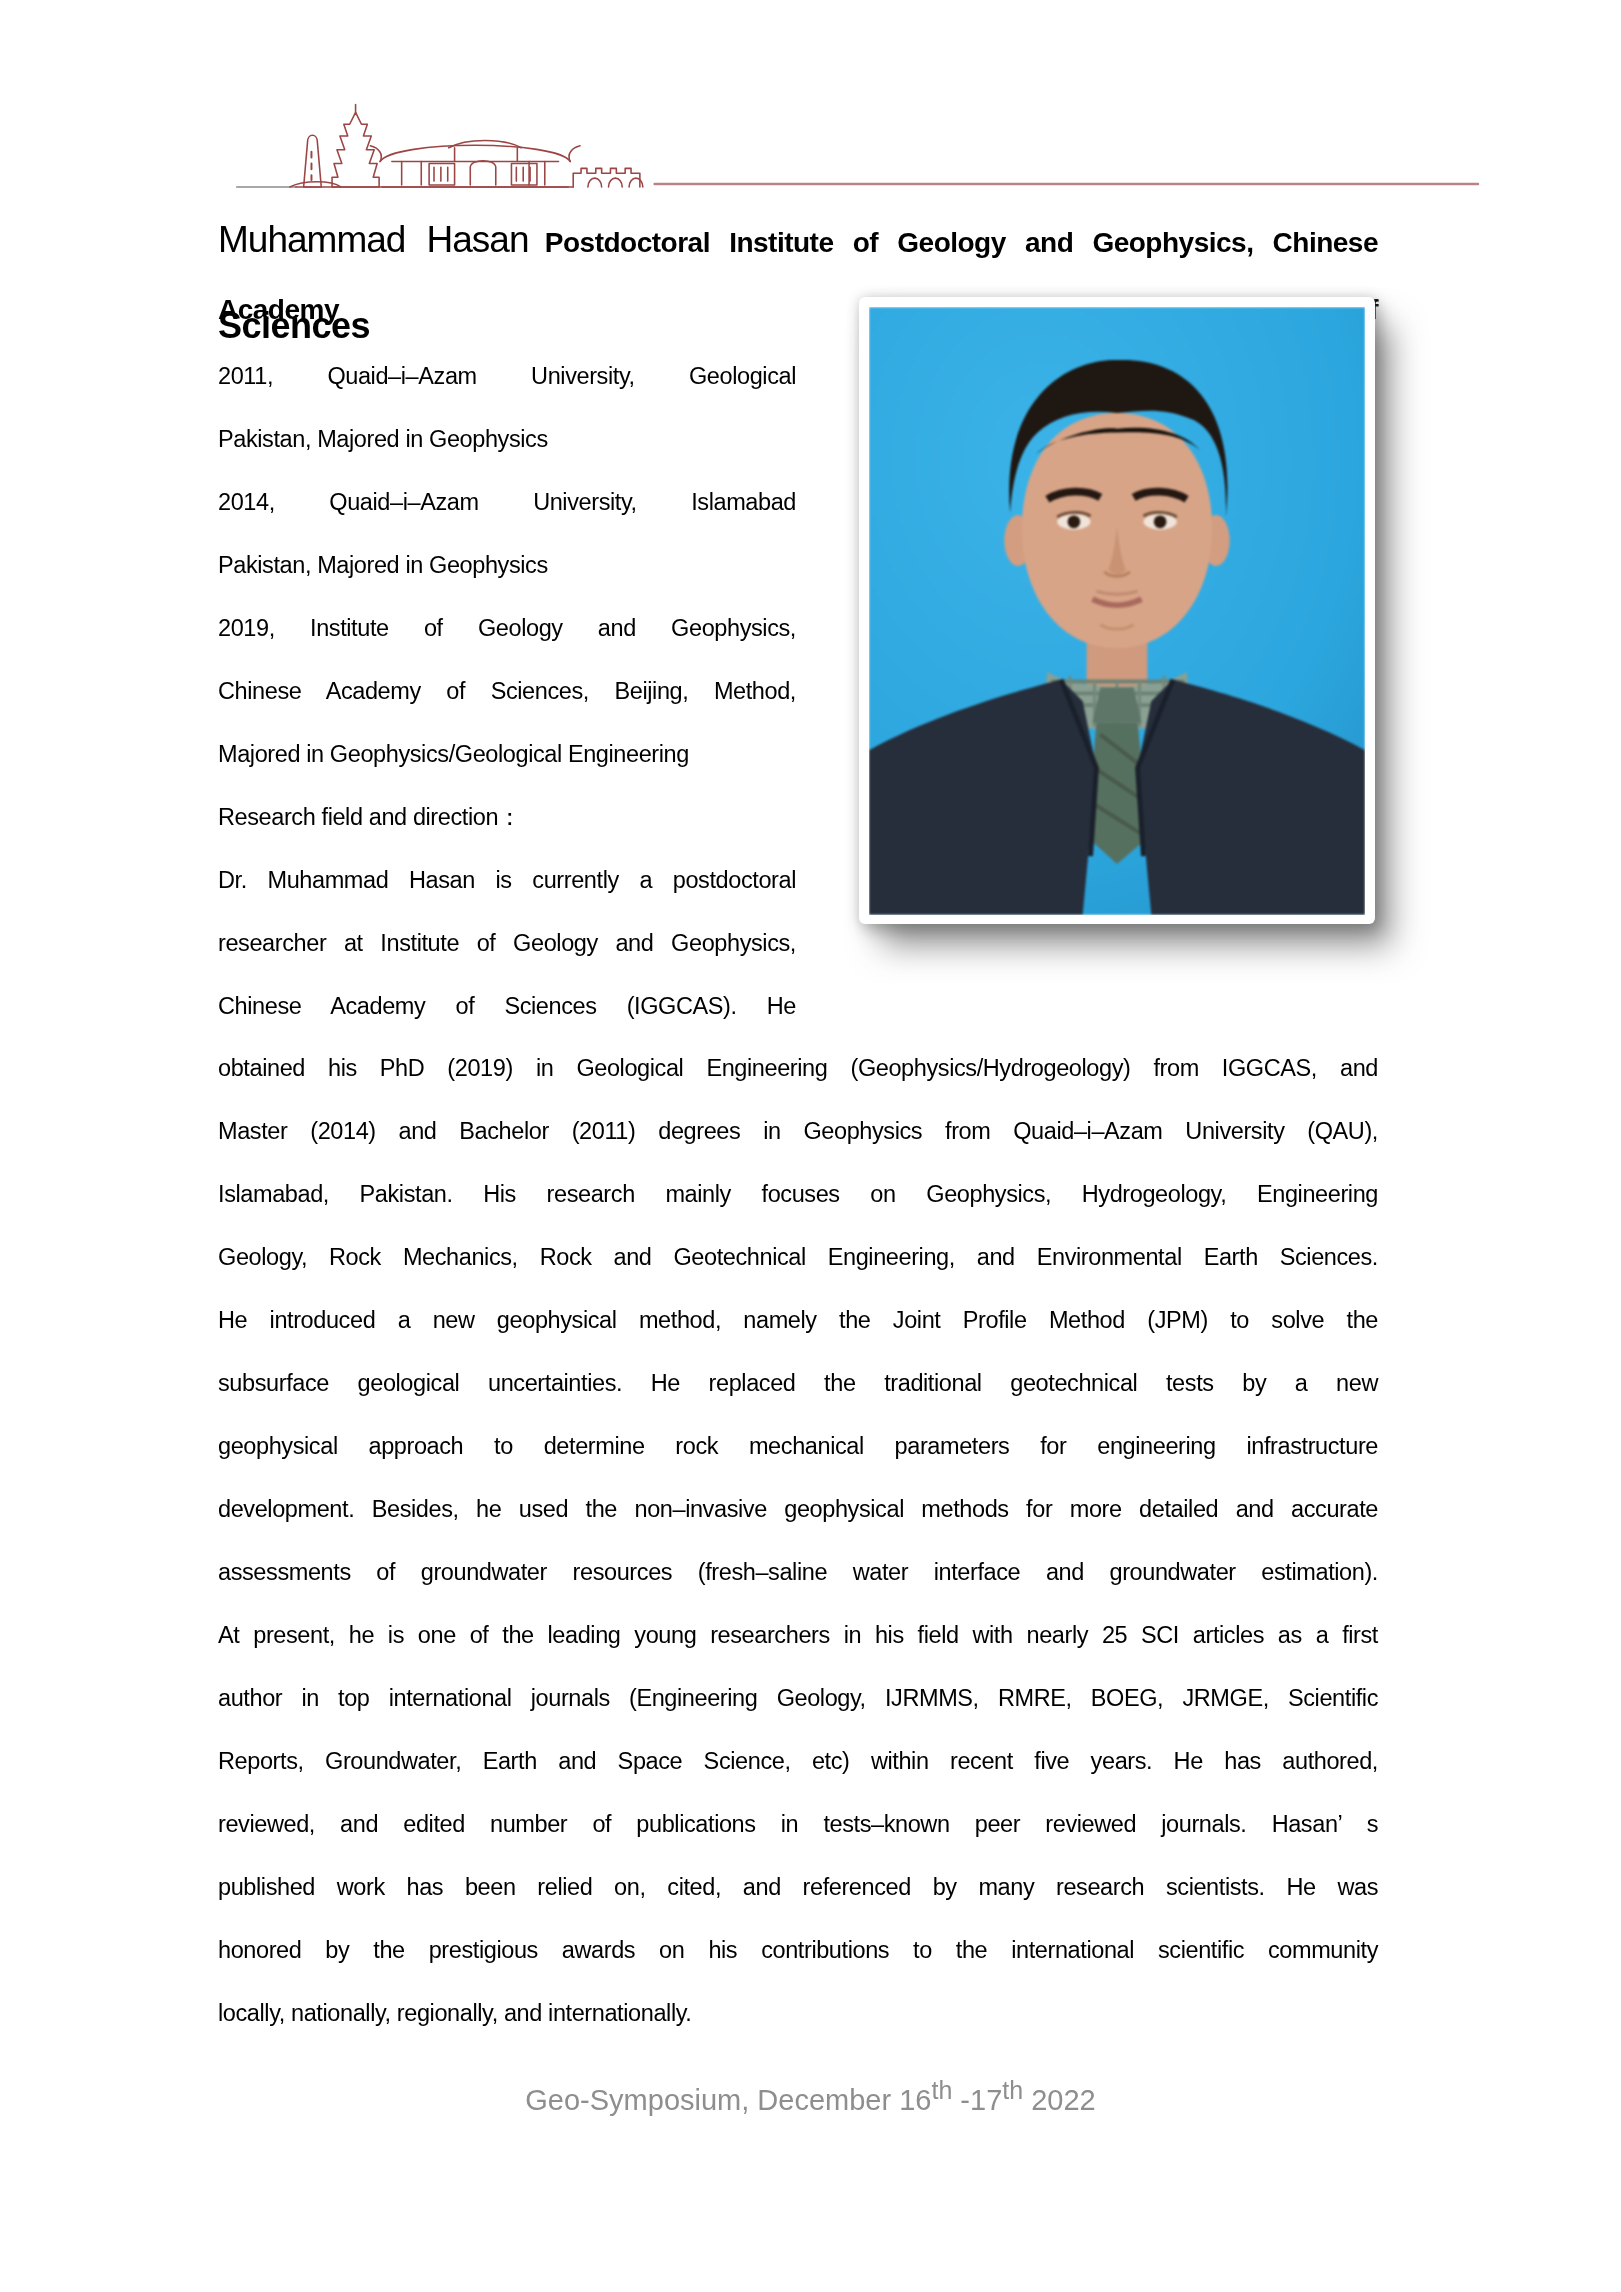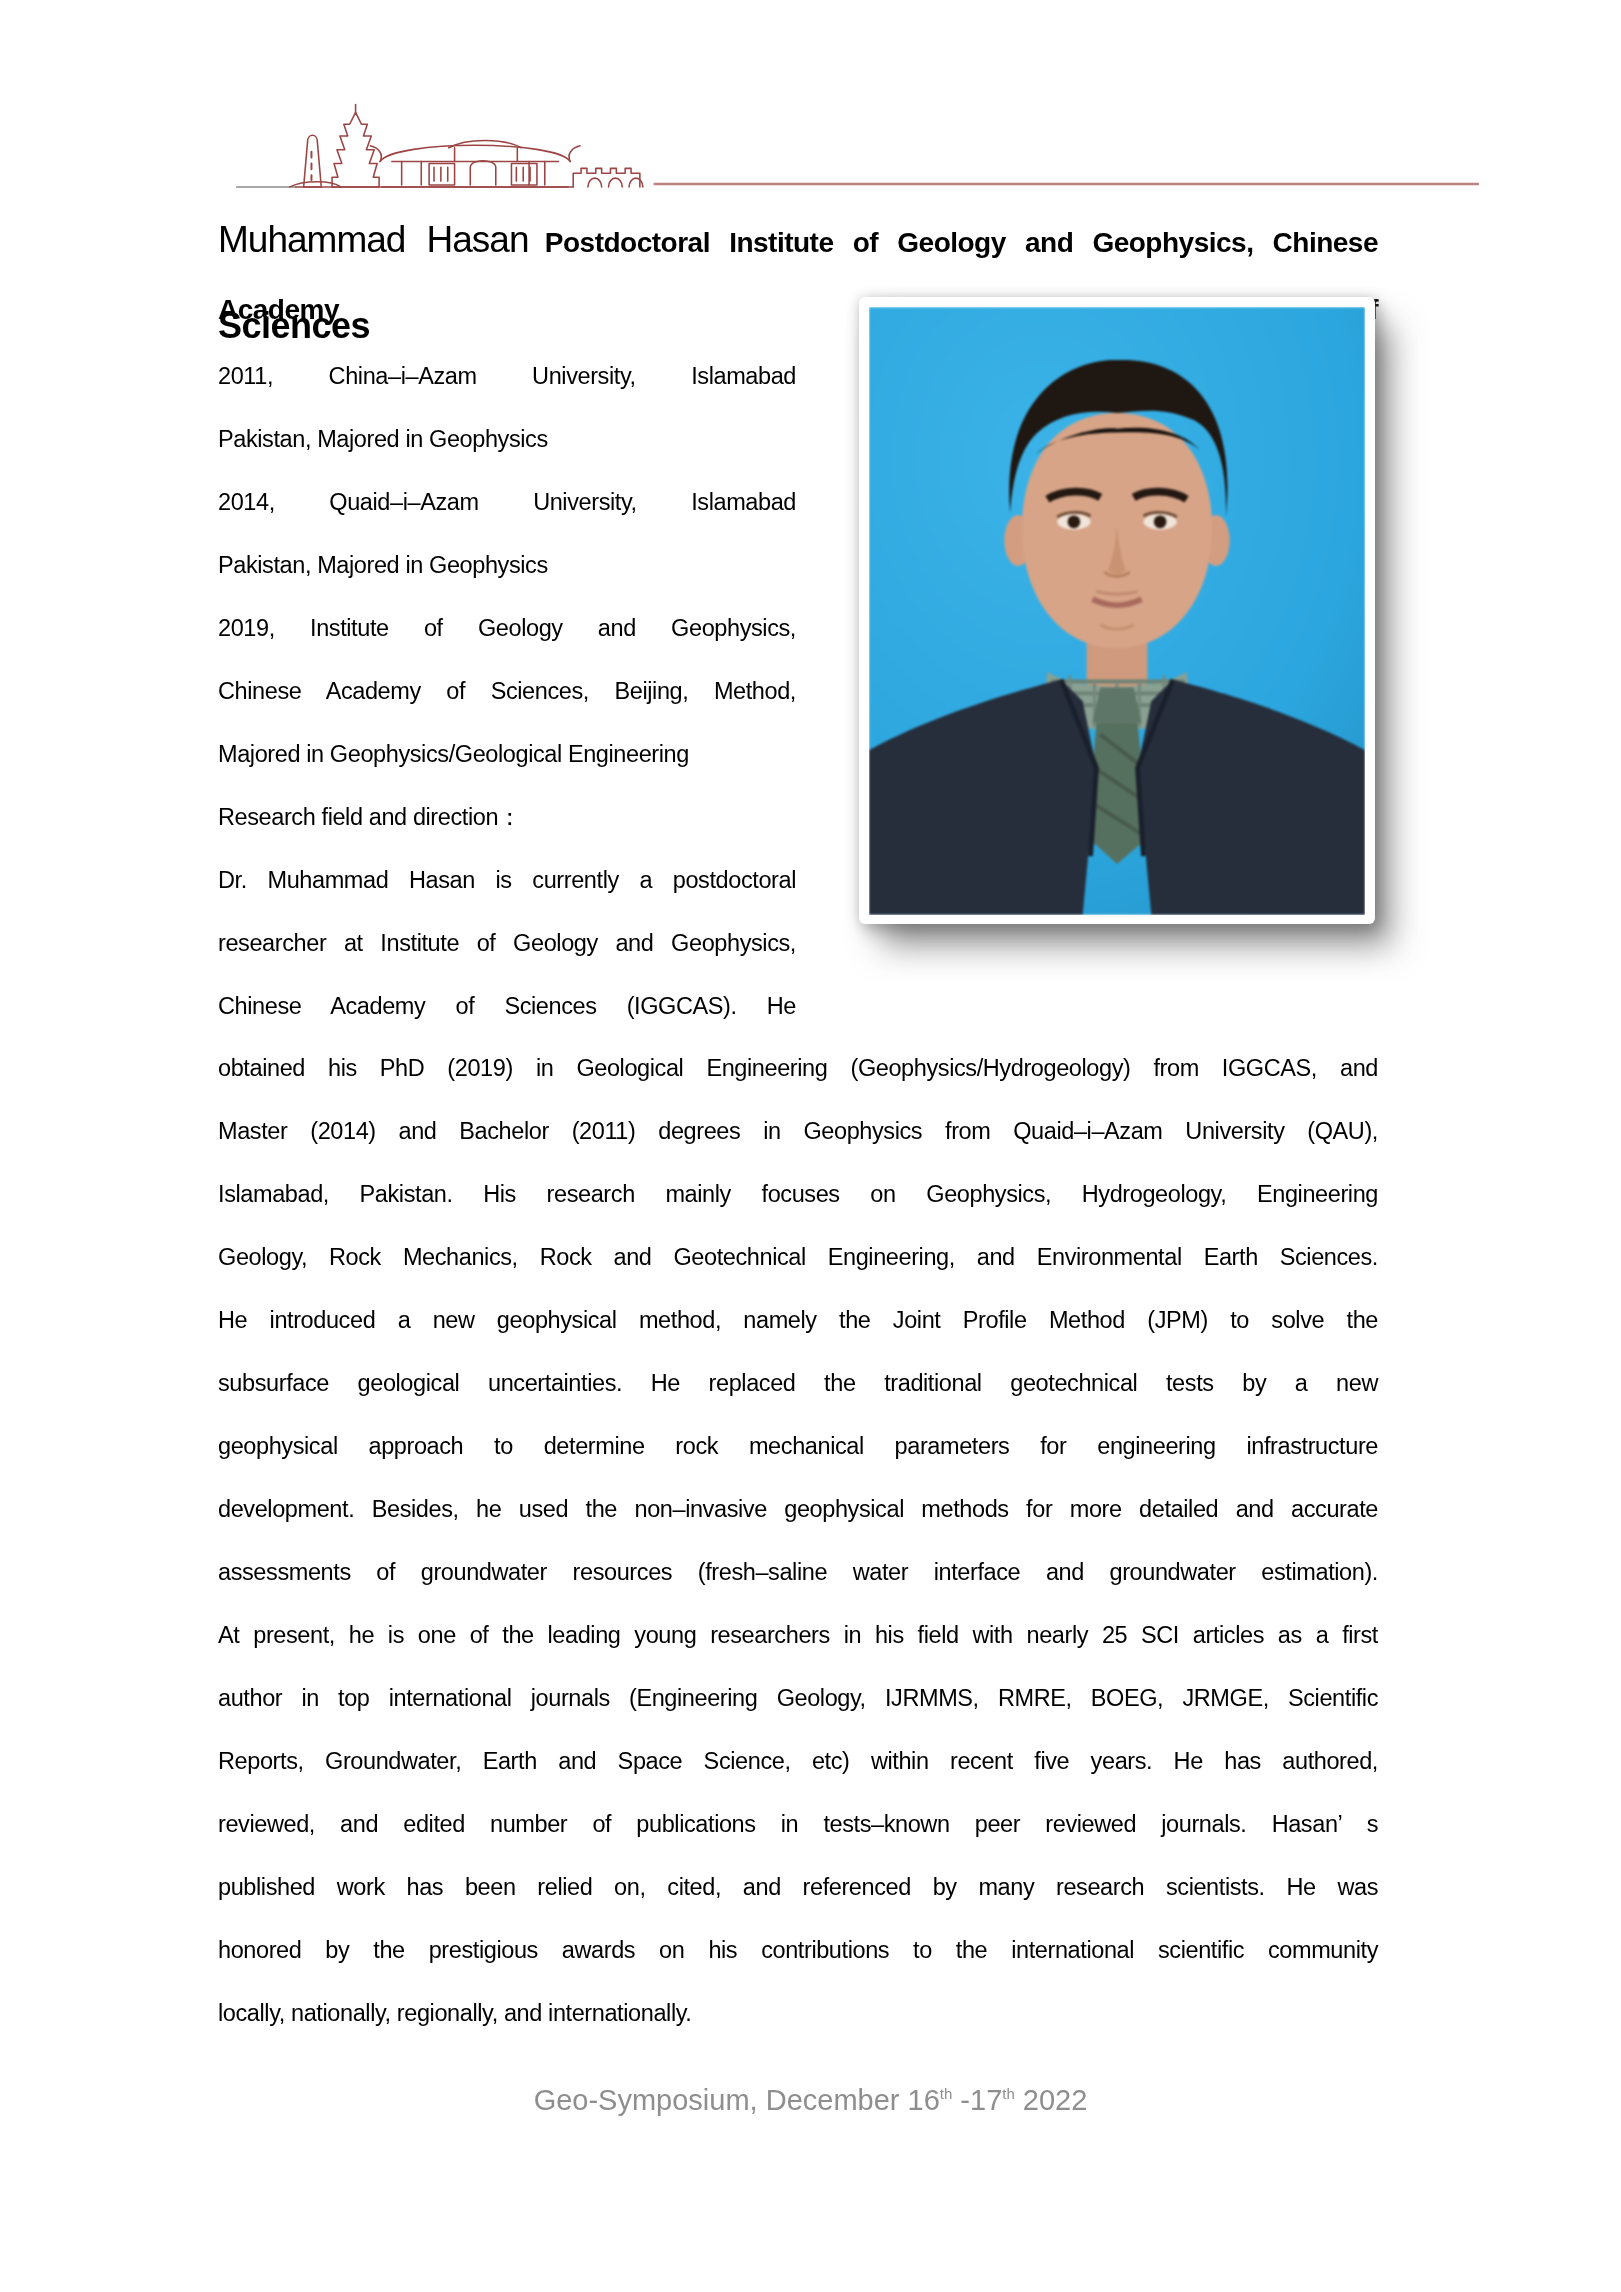--- a/index.html
+++ b/index.html
@@ -53,21 +53,21 @@
     position:absolute;left:9.8px;top:9.8px;width:496px;height:608px;
     overflow:hidden;
   }
   .photo-inner svg{filter:blur(0.8px);}
   
   .footer{
     position:absolute;left:0;top:2076px;width:1621px;height:49px;
     text-align:center;font-size:29px;color:#8e8e8e;letter-spacing:0;
     line-height:49px;
   }
-  .footer sup{font-size:15px;vertical-align:super;line-height:0;margin-top:35px;}
+  .footer sup{font-size:25px;vertical-align:super;line-height:0;margin-top:35px;}
 </style>
 </head>
 <body>
 
 <div class="page">
 
   <svg class="header-art" viewBox="0 0 1270 120" fill="none" stroke="#9c4545" stroke-width="1.6" stroke-linecap="round" stroke-linejoin="round">
     <g>
       <path d="M2,112 H62" stroke="#a8a8a8" stroke-width="2.2"></path>
       <path d="M62,112 H345" stroke-width="1.4"></path>
@@ -103,21 +103,21 @@
     <path d="M428,109 H1268" stroke="#bb8484" stroke-width="2.4"></path>
   </svg>
 
   <div class="title-line1">
     <span class="title-name">Muhammad Hasan</span>
     <span class="title-rest">Postdoctoral Institute of Geology and Geophysics, Chinese Academy of</span>
   </div>
   <div class="title-line2 title-rest">Sciences</div>
 
   <div class="leftcol">
-    <div class="line j">2011, China–i–Azam University, Islamabad</div>
+    <div class="line j">2011, Quaid–i–Azam University, Geological</div>
     <div class="line">Pakistan, Majored in Geophysics</div>
     <div class="line j">2014, Quaid–i–Azam University, Islamabad</div>
     <div class="line">Pakistan, Majored in Geophysics</div>
     <div class="line j">2019, Institute of Geology and Geophysics,</div>
     <div class="line j">Chinese Academy of Sciences, Beijing, Method,</div>
     <div class="line">Majored in Geophysics/Geological Engineering</div>
     <div class="line">Research field and direction：</div>
     <div class="line j">Dr. Muhammad Hasan is currently a postdoctoral</div>
     <div class="line j">researcher at Institute of Geology and Geophysics,</div>
     <div class="line j">Chinese Academy of Sciences (IGGCAS). He</div>

